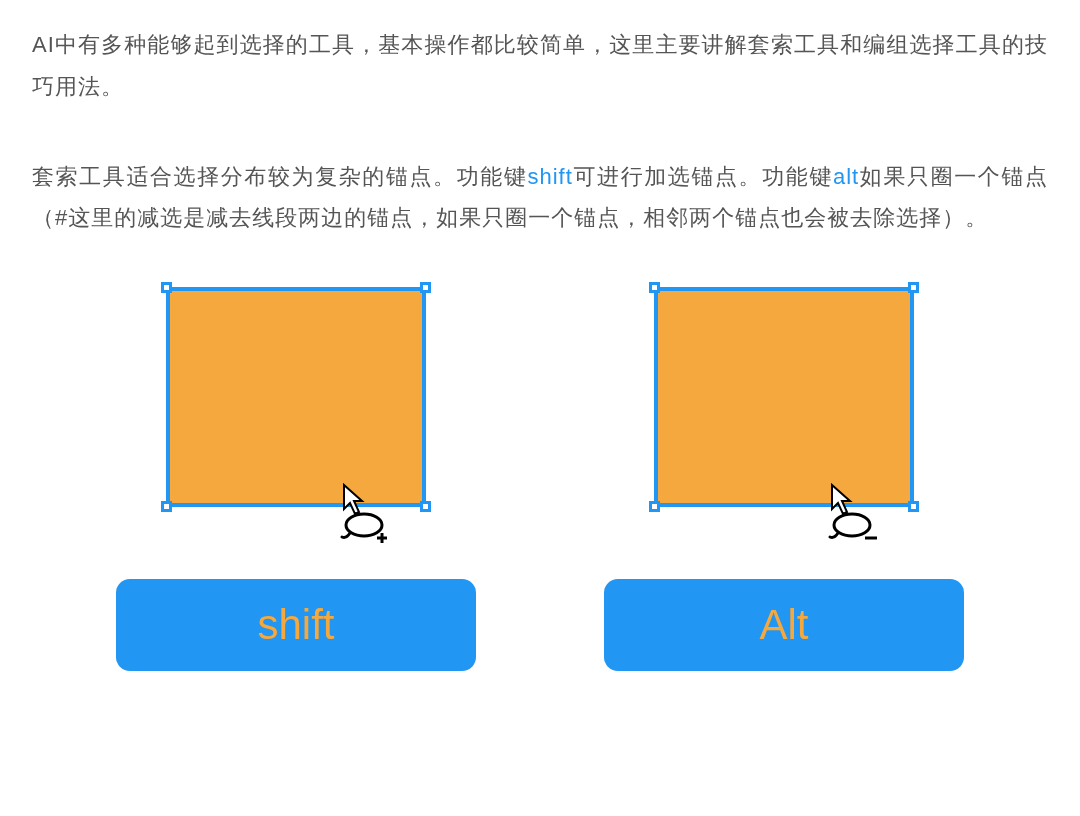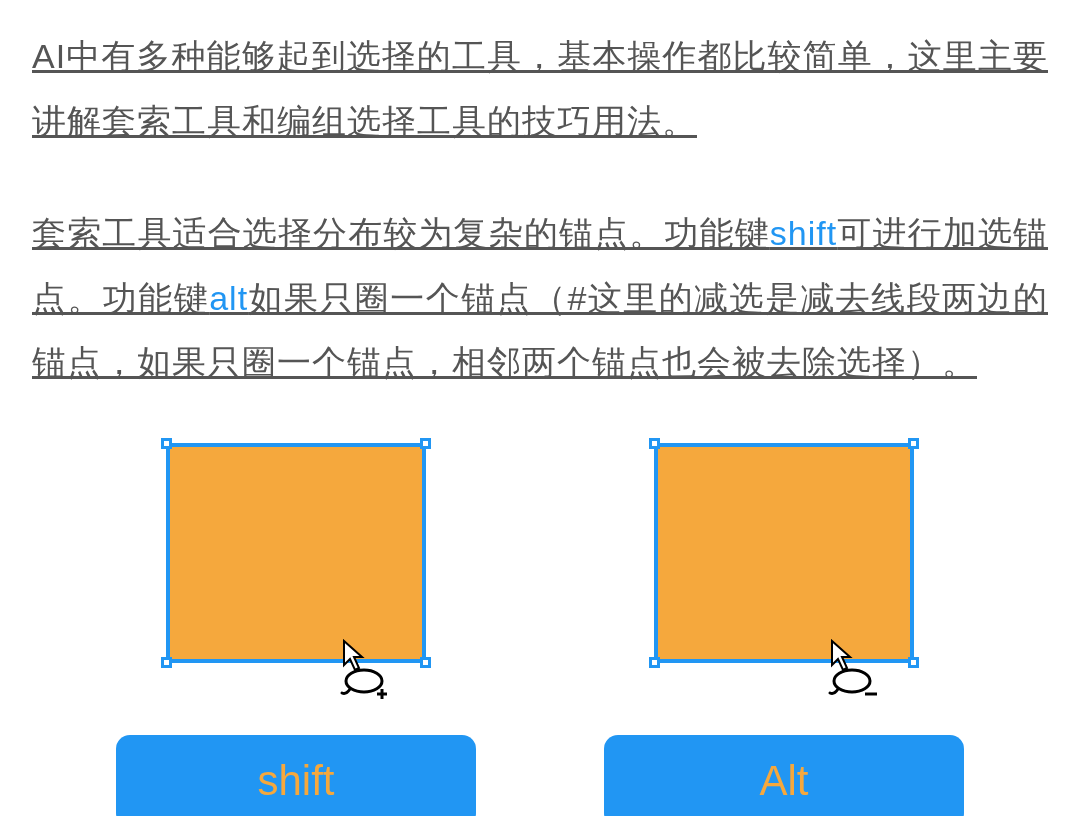--- a/index.html
+++ b/index.html
@@ -9,27 +9,26 @@
     }
     body {
       width: 1080px;
       height: 816px;
       background: #ffffff;
       font-family: "Microsoft YaHei", "PingFang SC", sans-serif;
       padding: 24px 32px;
       color: #4a4a4a;
     }
     .paragraph {
-      font-size: 34px;
+      font-size: 22px;
       line-height: 1.9;
       letter-spacing: 1px;
       margin-bottom: 48px;
       text-align: justify;
       color: #555;
-      text-decoration: underline;
     }
     .highlight {
       color: #2196F3;
     }
     .illustration-row {
       display: flex;
       justify-content: space-around;
       padding: 0 60px;
       gap: 80px;
     }

